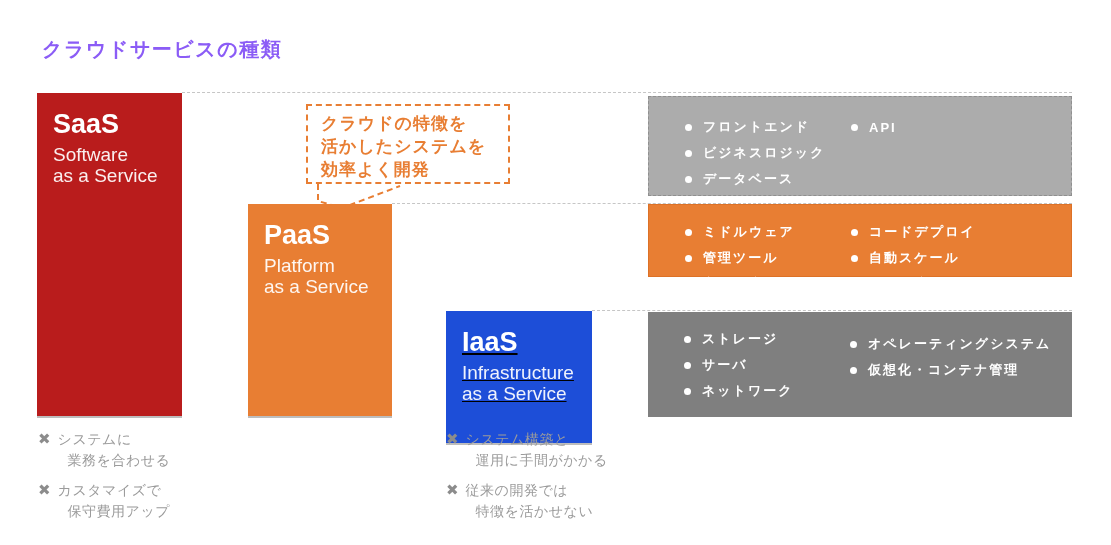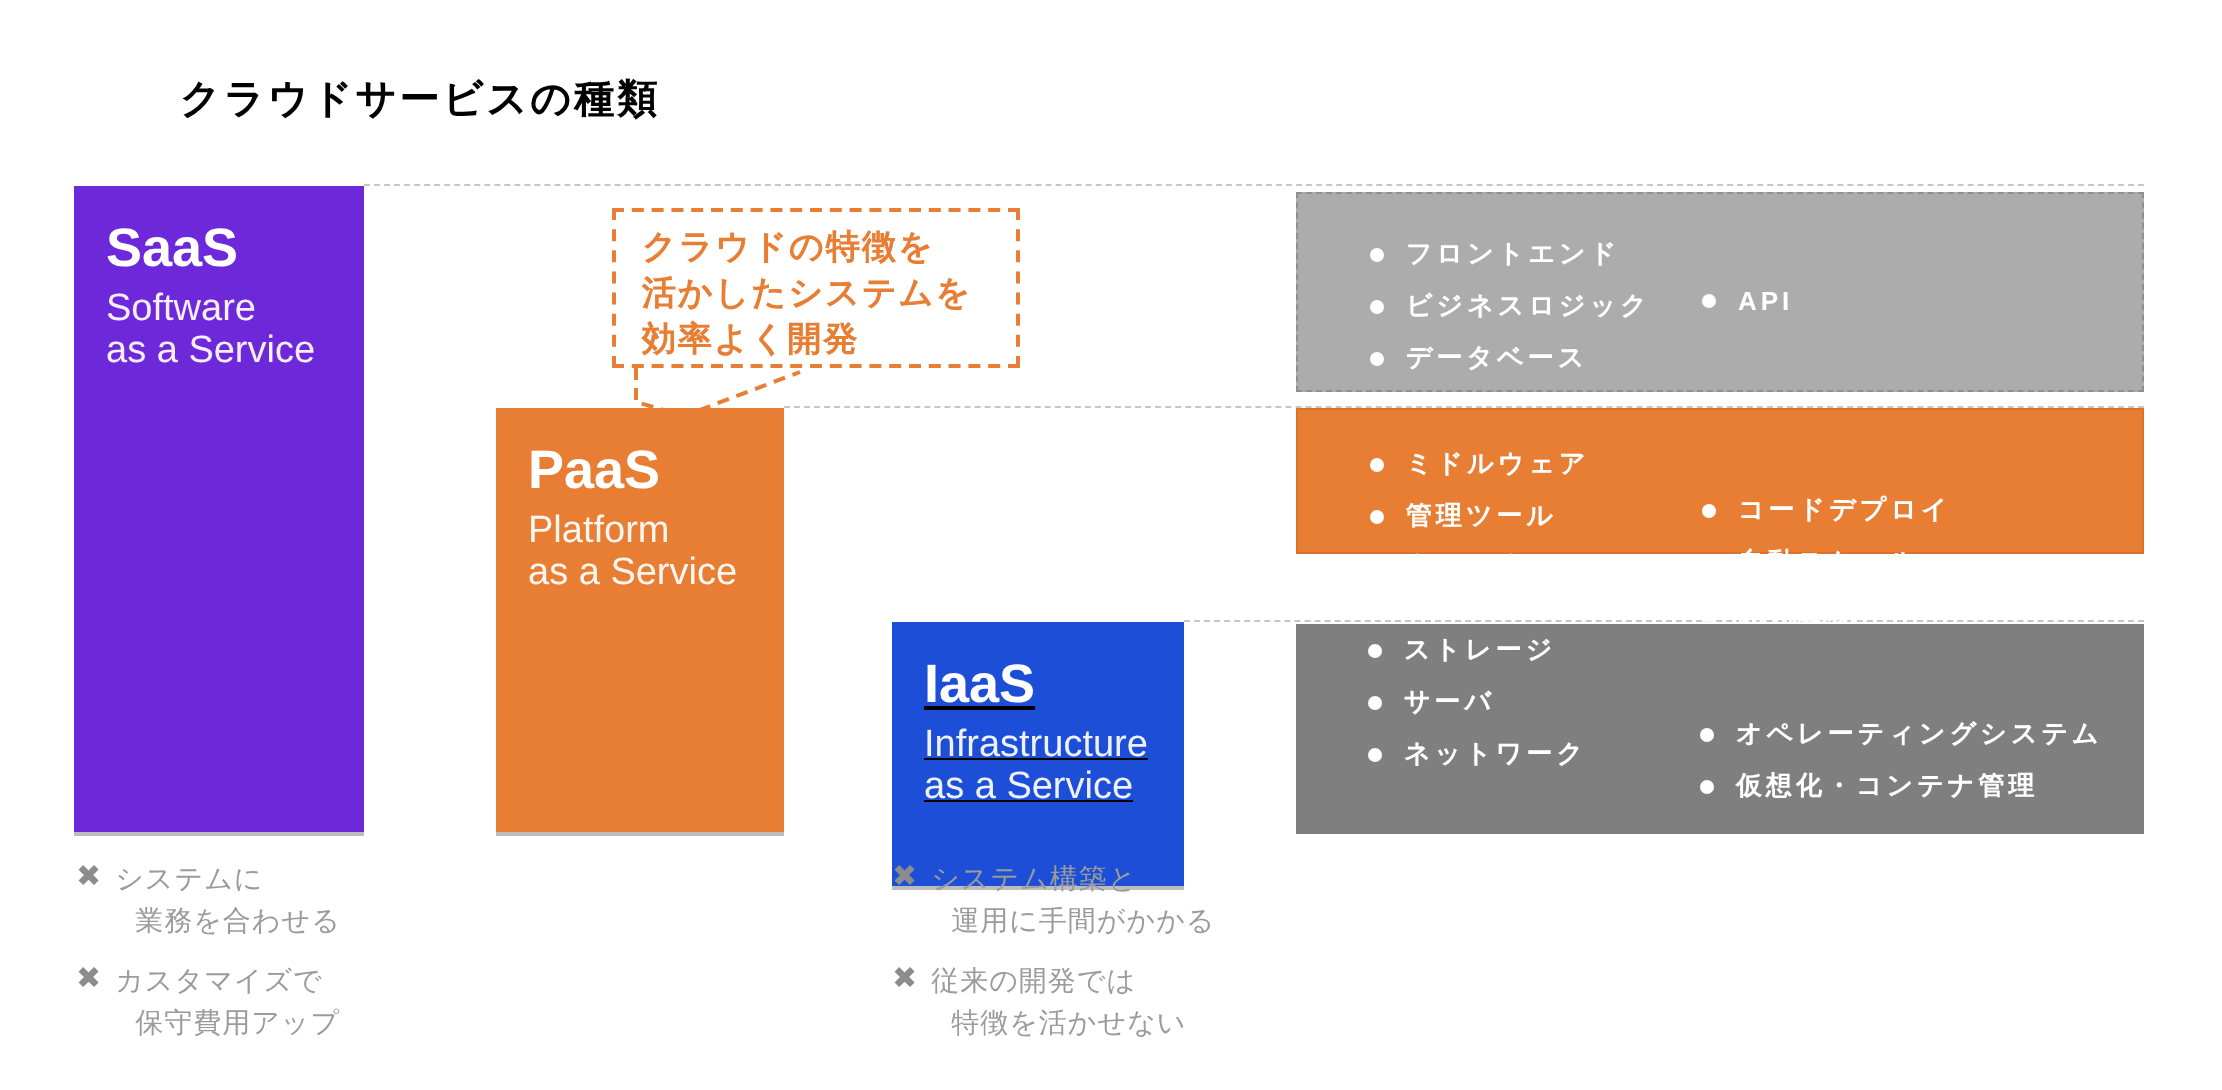--- a/index.html
+++ b/index.html
@@ -1,48 +1,48 @@
 <!DOCTYPE html>
 <html><head>
 <meta charset="utf-8">
 <style>
   html,body{margin:0;padding:0;background:#ffffff;}
   body{font-family:"Liberation Sans","DejaVu Sans",sans-serif;}
   .stage{position:relative;width:1111px;height:545px;background:#ffffff;overflow:hidden;}
 
   
-  .title{position:absolute;top:36px;font-size:20px;font-weight:bold;color:#000000;letter-spacing:1.5px;margin-left:48px;}
+  .title{position:absolute;top:36px;font-size:20px;font-weight:bold;color:#8b5cf6;letter-spacing:1.5px;}
   .title.left{left:42px;}
   .title.right{left:648px;}
 
   
   .dash{position:absolute;border-top:1px dashed #c6c6c6;height:0;}
   .dash.l1{left:182px;top:92px;width:890px;}
   .dash.l2{left:392px;top:203px;width:680px;}
   .dash.l3{left:592px;top:310px;width:480px;}
 
   
   .bar{position:absolute;box-sizing:border-box;padding:16px 0 0 16px;border-bottom:2px solid #bdbdbd;}
-  .bar.saas{left:37px;top:93px;width:145px;height:325px;background:#6d28d9;}
+  .bar.saas{left:37px;top:93px;width:145px;height:325px;background:#b91c1c;}
   .bar.paas{left:248px;top:204px;width:144px;height:214px;background:#e87e33;}
   .bar.iaas{left:446px;top:311px;width:146px;height:134px;background:#1d4ed8;text-decoration:underline;}
   .bar .name{font-size:27px;font-weight:bold;color:#ffffff;line-height:30px;margin-bottom:5px;}
   .bar .sub{font-size:19px;color:rgba(255,255,255,0.93);line-height:21px;}
 
   
   .scope{position:absolute;left:648px;width:424px;box-sizing:border-box;display:flex;}
   .scope.s1{top:96px;height:100px;background:#acacac;border:1px dashed #8f8f8f;}
   .scope.s2{top:204px;height:73px;background:#e87e33;border:1px solid #dd7126;}
   .scope.s3{top:312px;height:105px;background:#7f7f7f;}
   .scope ul{list-style:none;margin:0;padding:0;}
   .scope .col1{margin-left:36px;width:166px;text-align:center;}
-  .scope .col2{margin-left:0;margin-top:23px;}
+  .scope .col2{margin-left:0;}
   .scope.s1 .col1,.scope.s1 .col2{padding-top:17px;}
   .scope.s2 .col1,.scope.s2 .col2{padding-top:14px;}
-  .scope.s3 .col1{}
+  .scope.s3 .col1{padding-top:14px;}
   .scope.s3 .col2{padding-top:19px;}
   .scope li{display:flex;align-items:center;height:26px;}
   .dot{width:7px;height:7px;border-radius:50%;background:#ffffff;margin-right:11px;flex:0 0 auto;}
   .scope .itm{font-size:13px;font-weight:bold;color:#ffffff;letter-spacing:2px;white-space:nowrap;}
 
   
   .callout{position:absolute;left:306px;top:104px;width:204px;height:80px;box-sizing:border-box;
            border:2px dashed #e87e33;background:#ffffff;padding:6px 0 0 13px;}
   .callout div{font-size:17px;font-weight:bold;color:#e87e33;line-height:23px;letter-spacing:1px;white-space:nowrap;}
   .callout-tail{position:absolute;left:306px;top:184px;}

